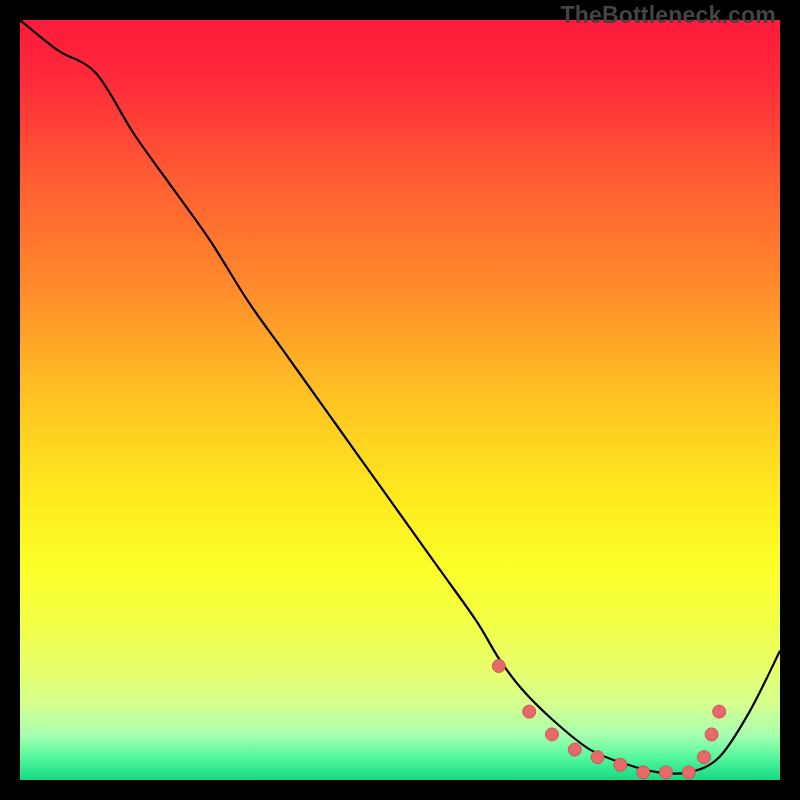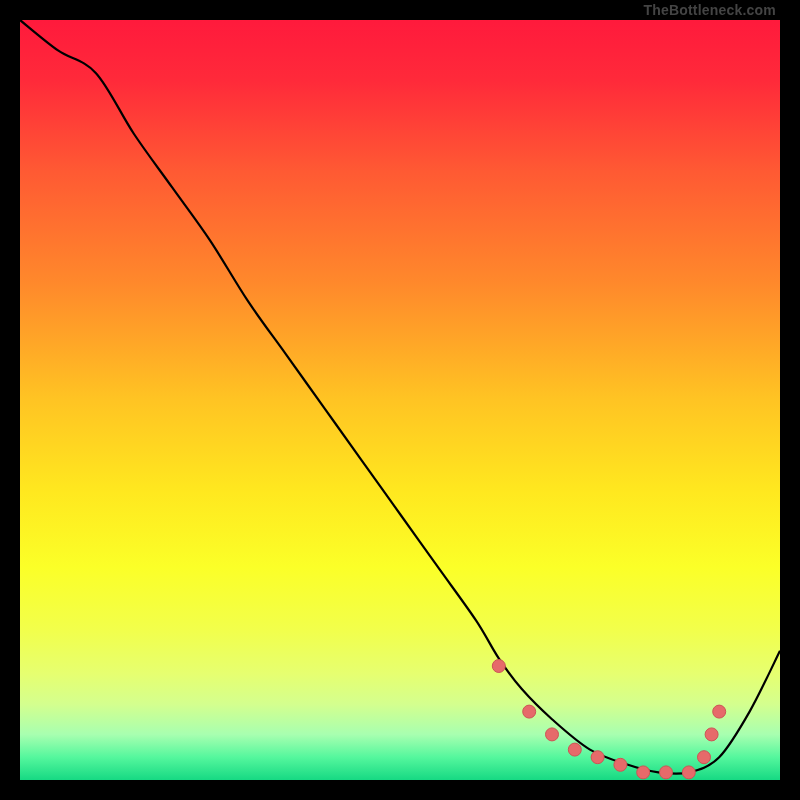--- a/index.html
+++ b/index.html
@@ -17,21 +17,21 @@
     top: 20px;
     width: 760px;
     height: 760px;
     background: #000;
   }
   .watermark {
     position: absolute;
     top: 2px;
     right: 24px;
     color: #444;
-    font-size: 14px;
+    font-size: 23px;
     font-weight: 600;
     letter-spacing: 0.2px;
     z-index: 5;
     user-select: none;
   }
   svg {
     position: absolute;
     left: 0;
     top: 0;
   }

